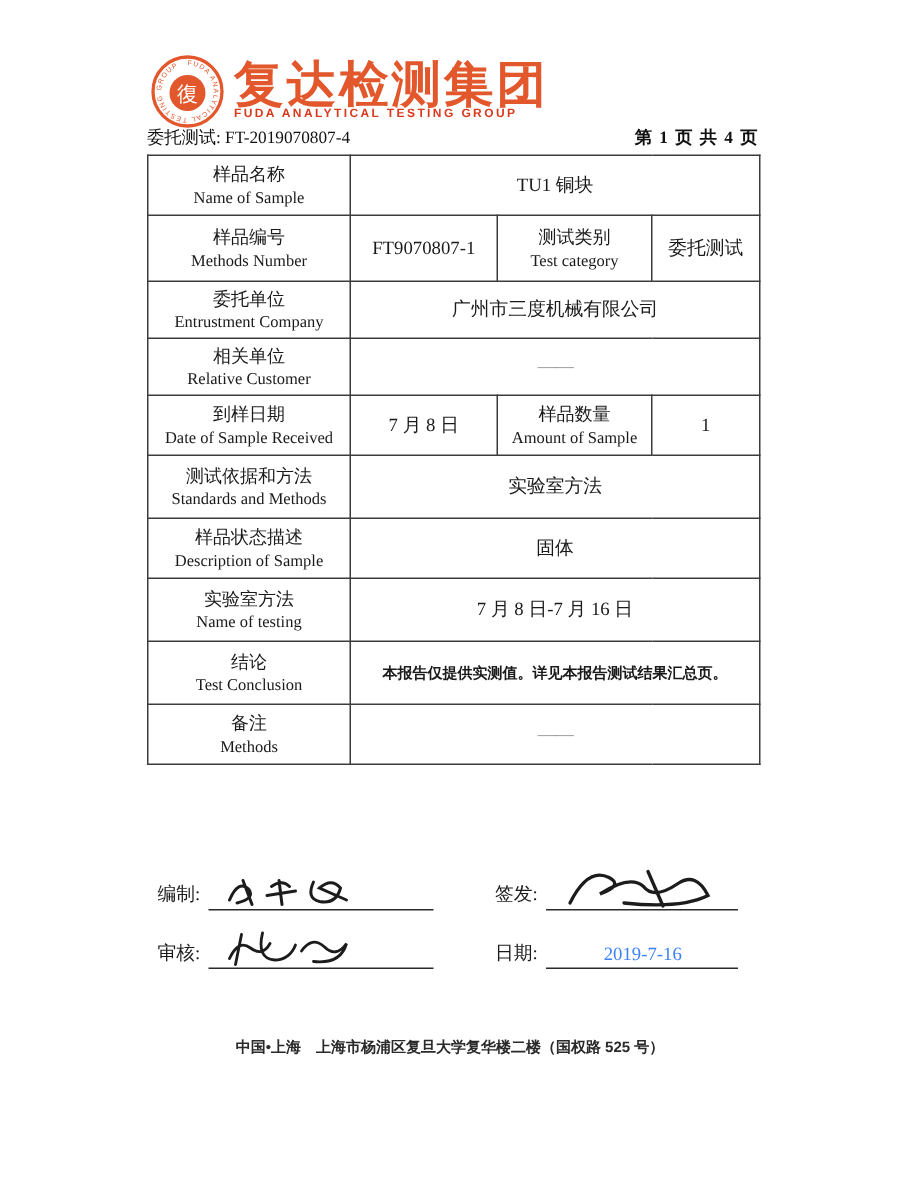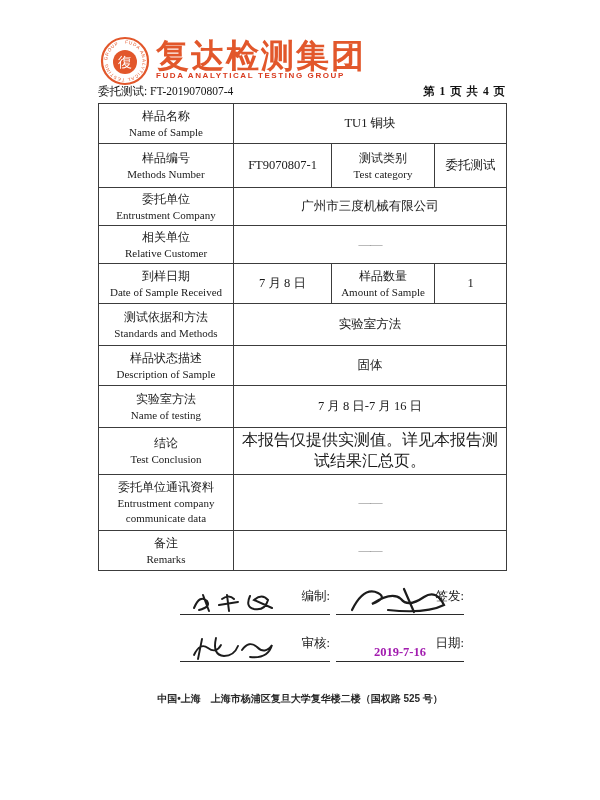--- a/index.html
+++ b/index.html
@@ -36,35 +36,35 @@
     position:absolute; top:103px; left:98px; width:408px;
     border-collapse:collapse; table-layout:fixed;
   }
   table.report td {
     border:1px solid #3c3c3c; text-align:center; vertical-align:middle;
     padding:2px 4px; font-size:12.5px; color:#1a1a1a;
   }
   td.lbl .zh { display:block; font-size:12px; line-height:17px; }
   td.lbl .en { display:block; font-size:11px; line-height:15px; }
   td.val { font-size:12.5px; }
-  td.val.small { font-size:16px; }
+  td.val.small { font-size:10px;font-weight:bold; }
   td.val.muted { color:#979797; letter-spacing:-1px; }
 
   
   .sign-block { position:absolute; top:588px; left:105px; width:400px; }
   .sign-row { display:flex; align-items:flex-end; margin-bottom:20px; }
-  .sign-cell { display:flex; align-items:flex-end;flex-direction:column; }
+  .sign-cell { display:flex; align-items:flex-end; }
   .sign-cell.left { width:225px; }
   .sign-label { font-size:12.5px; padding-bottom:2px; white-space:nowrap; }
   .sign-line { position:relative; border-bottom:1.3px solid #2b2b2b; height:8px; margin-left:6px; }
   .sign-line.wide { width:150px; }
   .sign-line.narrow { width:128px; }
   .sign-line svg { position:absolute; left:8px; bottom:-2px; overflow:visible; }
   .sign-line .date-text {
-    position:absolute; left:0; right:0; bottom:1px; text-align:center; font-size:12.5px; color:#a21caf;font-weight:bold;
+    position:absolute; left:0; right:0; bottom:1px; text-align:center; font-size:12.5px; color:#3b82f6;
   }
 
   
   .footer {
     position:absolute; top:691px; left:0; width:100%; text-align:center;
     font-family:"Liberation Sans","DejaVu Sans",sans-serif;
     font-weight:600; font-size:10px; color:#2a2a2a; line-height:15px;
   }
 </style>
 </head>
@@ -172,32 +172,24 @@
         </td>
         <td class="val" colspan="3">7 月 8 日-7 月 16 日</td>
       </tr>
       <tr style="height:42px">
         <td class="lbl">
           <span class="zh">结论</span>
             <span class="en">Test Conclusion</span>
         </td>
         <td class="val small" colspan="3">本报告仅提供实测值。详见本报告测试结果汇总页。</td>
       </tr>
-      <tr style="height:56px">
-        <td class="lbl">
-          <span class="zh">委托单位通讯资料</span>
-          <span class="en">Entrustment company</span>
-          <span class="en">communicate data</span>
-        </td>
-        <td class="val muted" colspan="3">——</td>
-      </tr>
       <tr style="height:40px">
         <td class="lbl">
           <span class="zh">备注</span>
-            <span class="en">Remarks</span>
+            <span class="en">Methods</span>
         </td>
         <td class="val muted" colspan="3">——</td>
       </tr>
     </tbody>
   </table>
 
   <div class="sign-block">
     <div class="sign-row">
       <div class="sign-cell left">
         <span class="sign-label">编制:</span>

